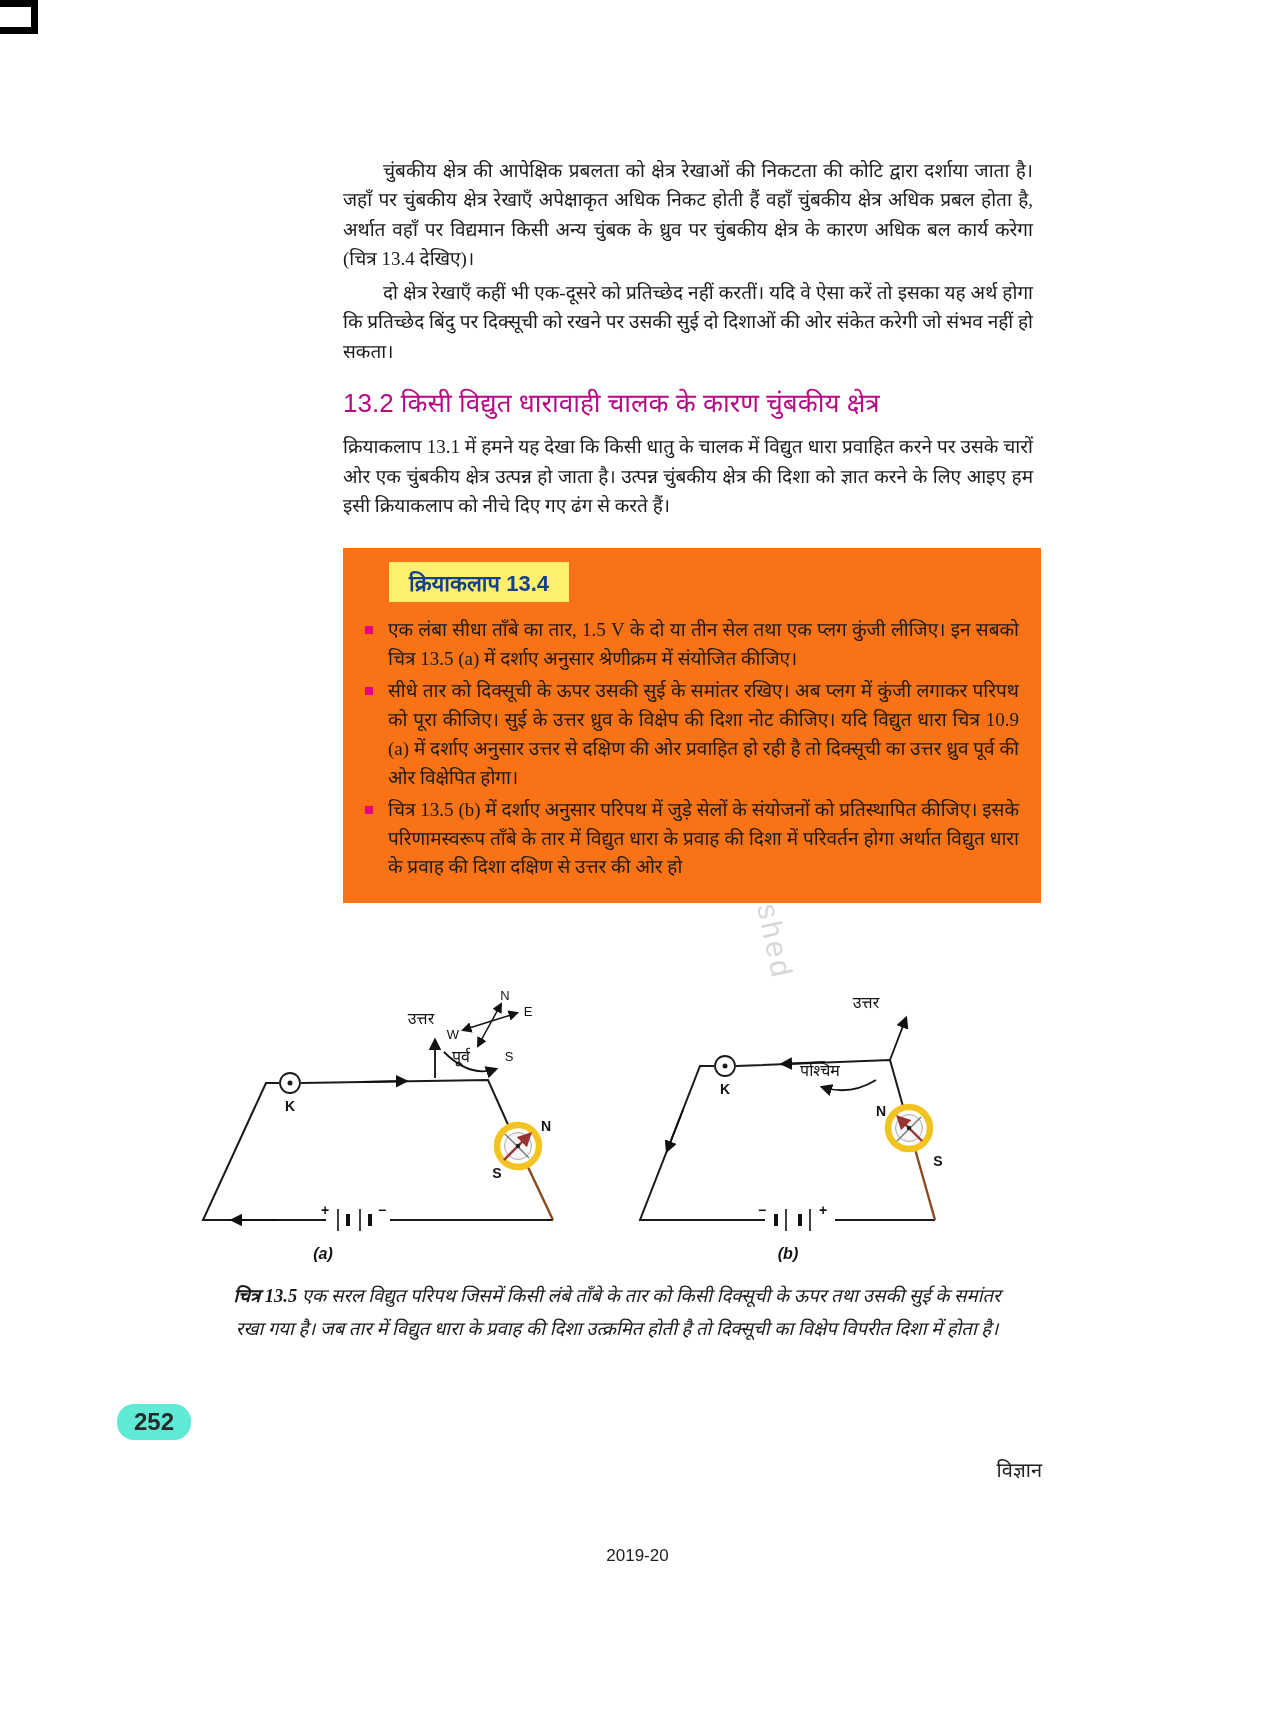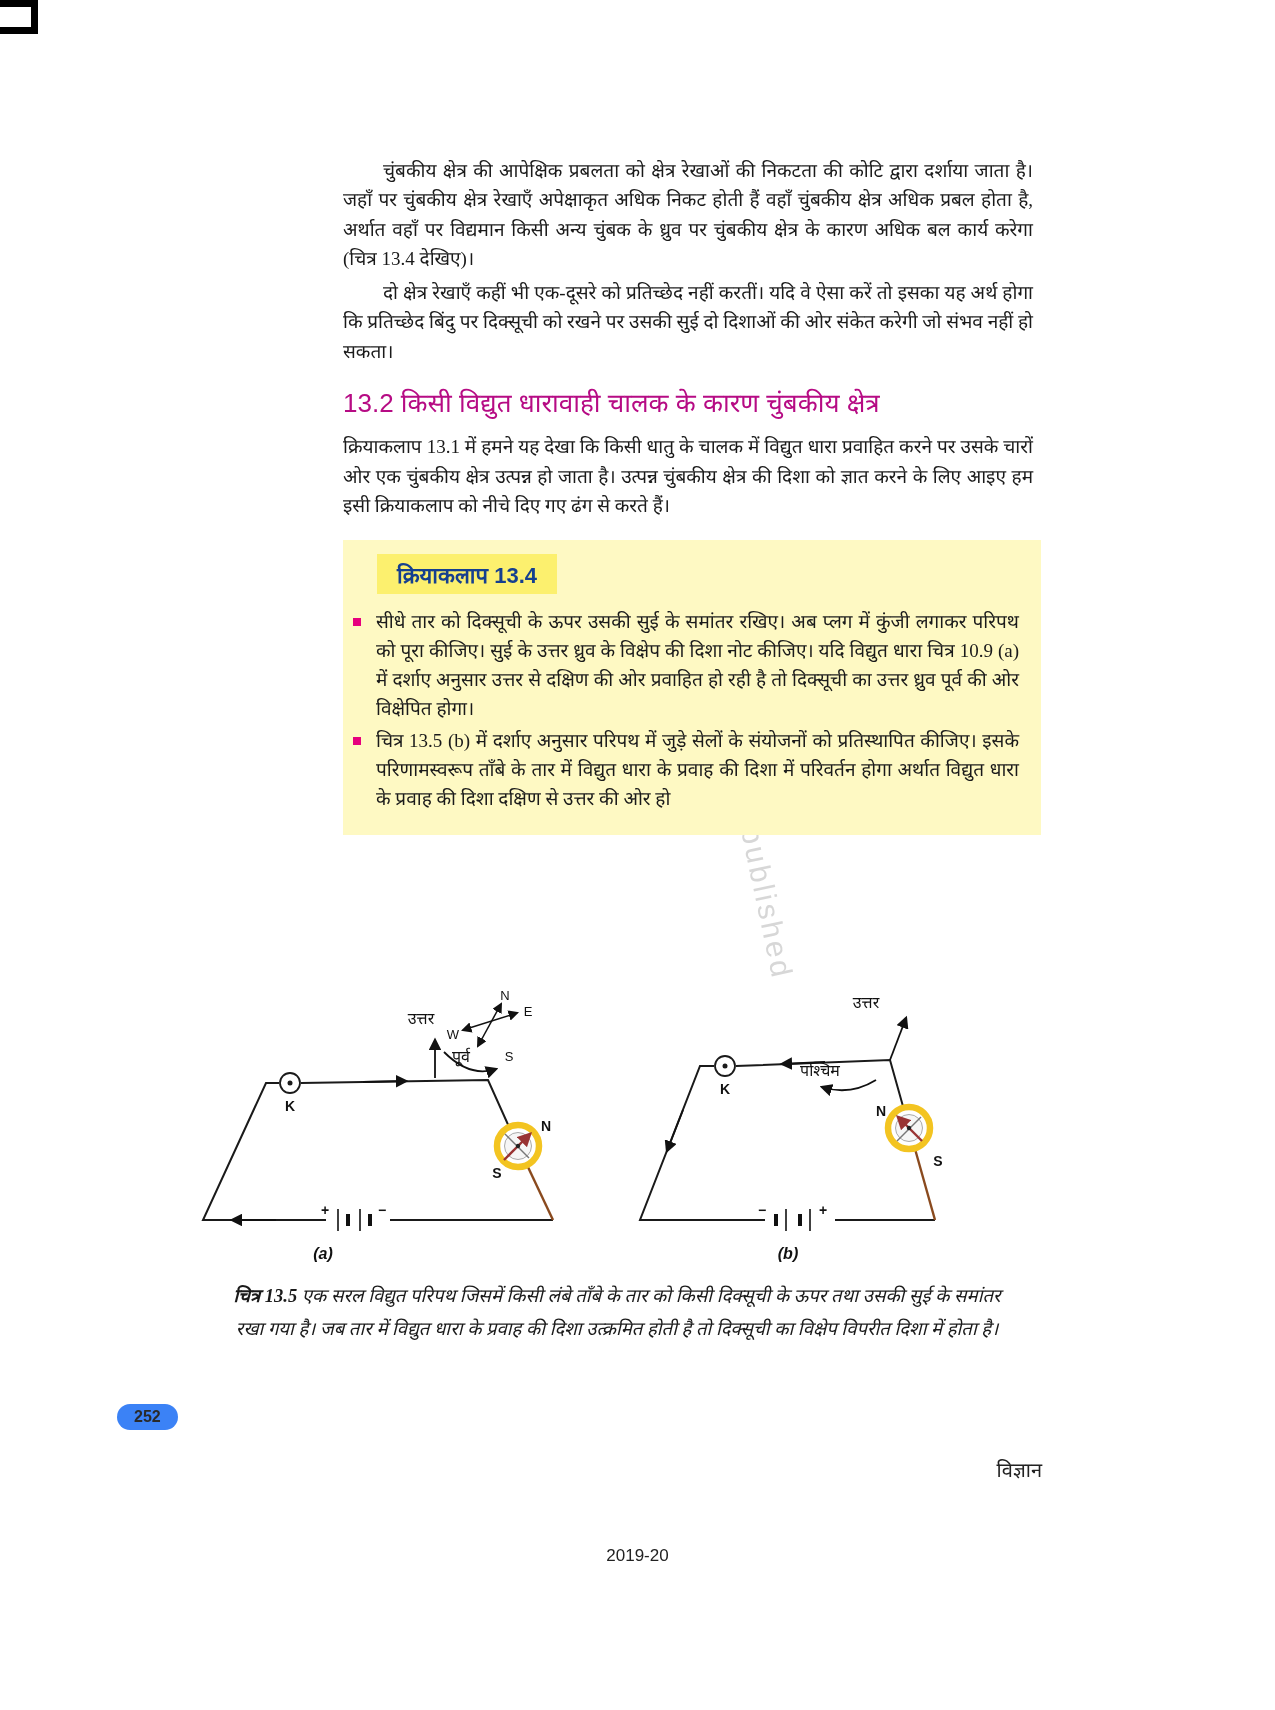--- a/index.html
+++ b/index.html
@@ -4,36 +4,36 @@
 <style>
   html,body{margin:0;padding:0;background:#d9d9d9;}
   .page{position:relative;width:1275px;height:1710px;background:#ffffff;overflow:hidden;
         font-family:"Liberation Serif","DejaVu Serif",serif;color:#1a1a1a;}
   .mark{position:absolute;background:#000;}
   .text-col{position:absolute;left:343px;top:156px;width:698px;}
   .para{font-size:19px;line-height:1.55;text-align:justify;margin:0 8px 4px 0;}
   .para.indent{text-indent:40px;}
   .section-heading{font-size:26px;font-weight:normal;color:#b60b84;margin:18px 0 12px 0;
         font-family:"Liberation Sans",sans-serif;}
-  .activity-box{background:#fef9c3;margin-top:20px;padding:12px 22px 18px 8px;}
+  .activity-box{background:#f97316;margin-top:28px;padding:12px 22px 18px 20px;}
   .activity-title{display:inline-block;background:#fcf06e;color:#153f8f;font-size:22px;
         font-weight:bold;padding:5px 20px;margin:2px 0 8px 26px;
         font-family:"Liberation Sans",sans-serif;}
   .bullets{list-style:none;margin:6px 0 0 0;padding:0;}
   .bullets li{position:relative;padding-left:25px;font-size:19px;line-height:1.52;
         text-align:justify;margin-bottom:3px;}
   .bullet-sq{position:absolute;left:2px;top:10px;width:8px;height:8px;background:#e6007e;}
   .figure{position:absolute;left:158px;top:988px;width:900px;height:300px;}
   .fig-a{position:absolute;left:0;top:0;}
   .fig-b{position:absolute;left:452px;top:0;}
   .caption{position:absolute;left:232px;top:1280px;width:770px;text-align:center;
         font-style:italic;font-size:18.5px;line-height:1.78;}
   .cap-label{font-weight:bold;}
-  .page-badge{position:absolute;left:117px;top:1404px;background:#3b82f6;border-radius:17px;
-        padding:4px 17px;font-weight:bold;font-size:16px;color:#2a2a2a;
+  .page-badge{position:absolute;left:117px;top:1404px;background:#5eead4;border-radius:17px;
+        padding:4px 17px;font-weight:bold;font-size:24px;color:#2a2a2a;
         font-family:"Liberation Sans",sans-serif;}
   .footer-right{position:absolute;right:233px;top:1412px;font-size:20px;color:#222;margin-top:44px;}
   .footer-center{position:absolute;left:0;top:1546px;width:100%;text-align:center;
         font-size:17px;font-family:"Liberation Sans",sans-serif;color:#222;}
   .watermark{position:absolute;left:728px;top:640px;transform:rotate(78deg);
         transform-origin:0 0;font-size:30px;letter-spacing:3px;color:rgba(110,110,110,0.28);
         white-space:nowrap;font-family:"Liberation Sans",sans-serif;}
   svg text{font-family:"Liberation Sans",sans-serif;fill:#111;}
   .svg-dir{font-size:16px;}
   .svg-small{font-size:13px;}
@@ -55,20 +55,24 @@
     <p class="para indent">चुंबकीय क्षेत्र की आपेक्षिक प्रबलता को क्षेत्र रेखाओं की निकटता की कोटि द्वारा दर्शाया जाता है। जहाँ पर चुंबकीय क्षेत्र रेखाएँ अपेक्षाकृत अधिक निकट होती हैं वहाँ चुंबकीय क्षेत्र अधिक प्रबल होता है, अर्थात वहाँ पर विद्यमान किसी अन्य चुंबक के ध्रुव पर चुंबकीय क्षेत्र के कारण अधिक बल कार्य करेगा (चित्र 13.4 देखिए)।</p>
     <p class="para indent">दो क्षेत्र रेखाएँ कहीं भी एक-दूसरे को प्रतिच्छेद नहीं करतीं। यदि वे ऐसा करें तो इसका यह अर्थ होगा कि प्रतिच्छेद बिंदु पर दिक्सूची को रखने पर उसकी सुई दो दिशाओं की ओर संकेत करेगी जो संभव नहीं हो सकता।</p>
     <h2 class="section-heading">13.2 किसी विद्युत धारावाही चालक के कारण चुंबकीय क्षेत्र</h2>
     <p class="para">क्रियाकलाप 13.1 में हमने यह देखा कि किसी धातु के चालक में विद्युत धारा प्रवाहित करने पर उसके चारों ओर एक चुंबकीय क्षेत्र उत्पन्न हो जाता है। उत्पन्न चुंबकीय क्षेत्र की दिशा को ज्ञात करने के लिए आइए हम इसी क्रियाकलाप को नीचे दिए गए ढंग से करते हैं।</p>
 
     <div class="activity-box">
       <div class="activity-title">क्रियाकलाप 13.4</div>
       <ul class="bullets">
         <li>
           <span class="bullet-sq"></span>
+          <span>एक लंबा सीधा ताँबे का तार, 1.5 V के दो या तीन सेल तथा एक प्लग कुंजी लीजिए। इन सबको चित्र 13.5 (a) में दर्शाए अनुसार श्रेणीक्रम में संयोजित कीजिए।</span>
+        </li>
+        <li>
+          <span class="bullet-sq"></span>
           <span>सीधे तार को दिक्सूची के ऊपर उसकी सुई के समांतर रखिए। अब प्लग में कुंजी लगाकर परिपथ को पूरा कीजिए। सुई के उत्तर ध्रुव के विक्षेप की दिशा नोट कीजिए। यदि विद्युत धारा चित्र 10.9 (a) में दर्शाए अनुसार उत्तर से दक्षिण की ओर प्रवाहित हो रही है तो दिक्सूची का उत्तर ध्रुव पूर्व की ओर विक्षेपित होगा।</span>
         </li>
         <li>
           <span class="bullet-sq"></span>
           <span>चित्र 13.5 (b) में दर्शाए अनुसार परिपथ में जुड़े सेलों के संयोजनों को प्रतिस्थापित कीजिए। इसके परिणामस्वरूप ताँबे के तार में विद्युत धारा के प्रवाह की दिशा में परिवर्तन होगा अर्थात विद्युत धारा के प्रवाह की दिशा दक्षिण से उत्तर की ओर हो</span>
         </li>
       </ul>
     </div>
   </div>
 

